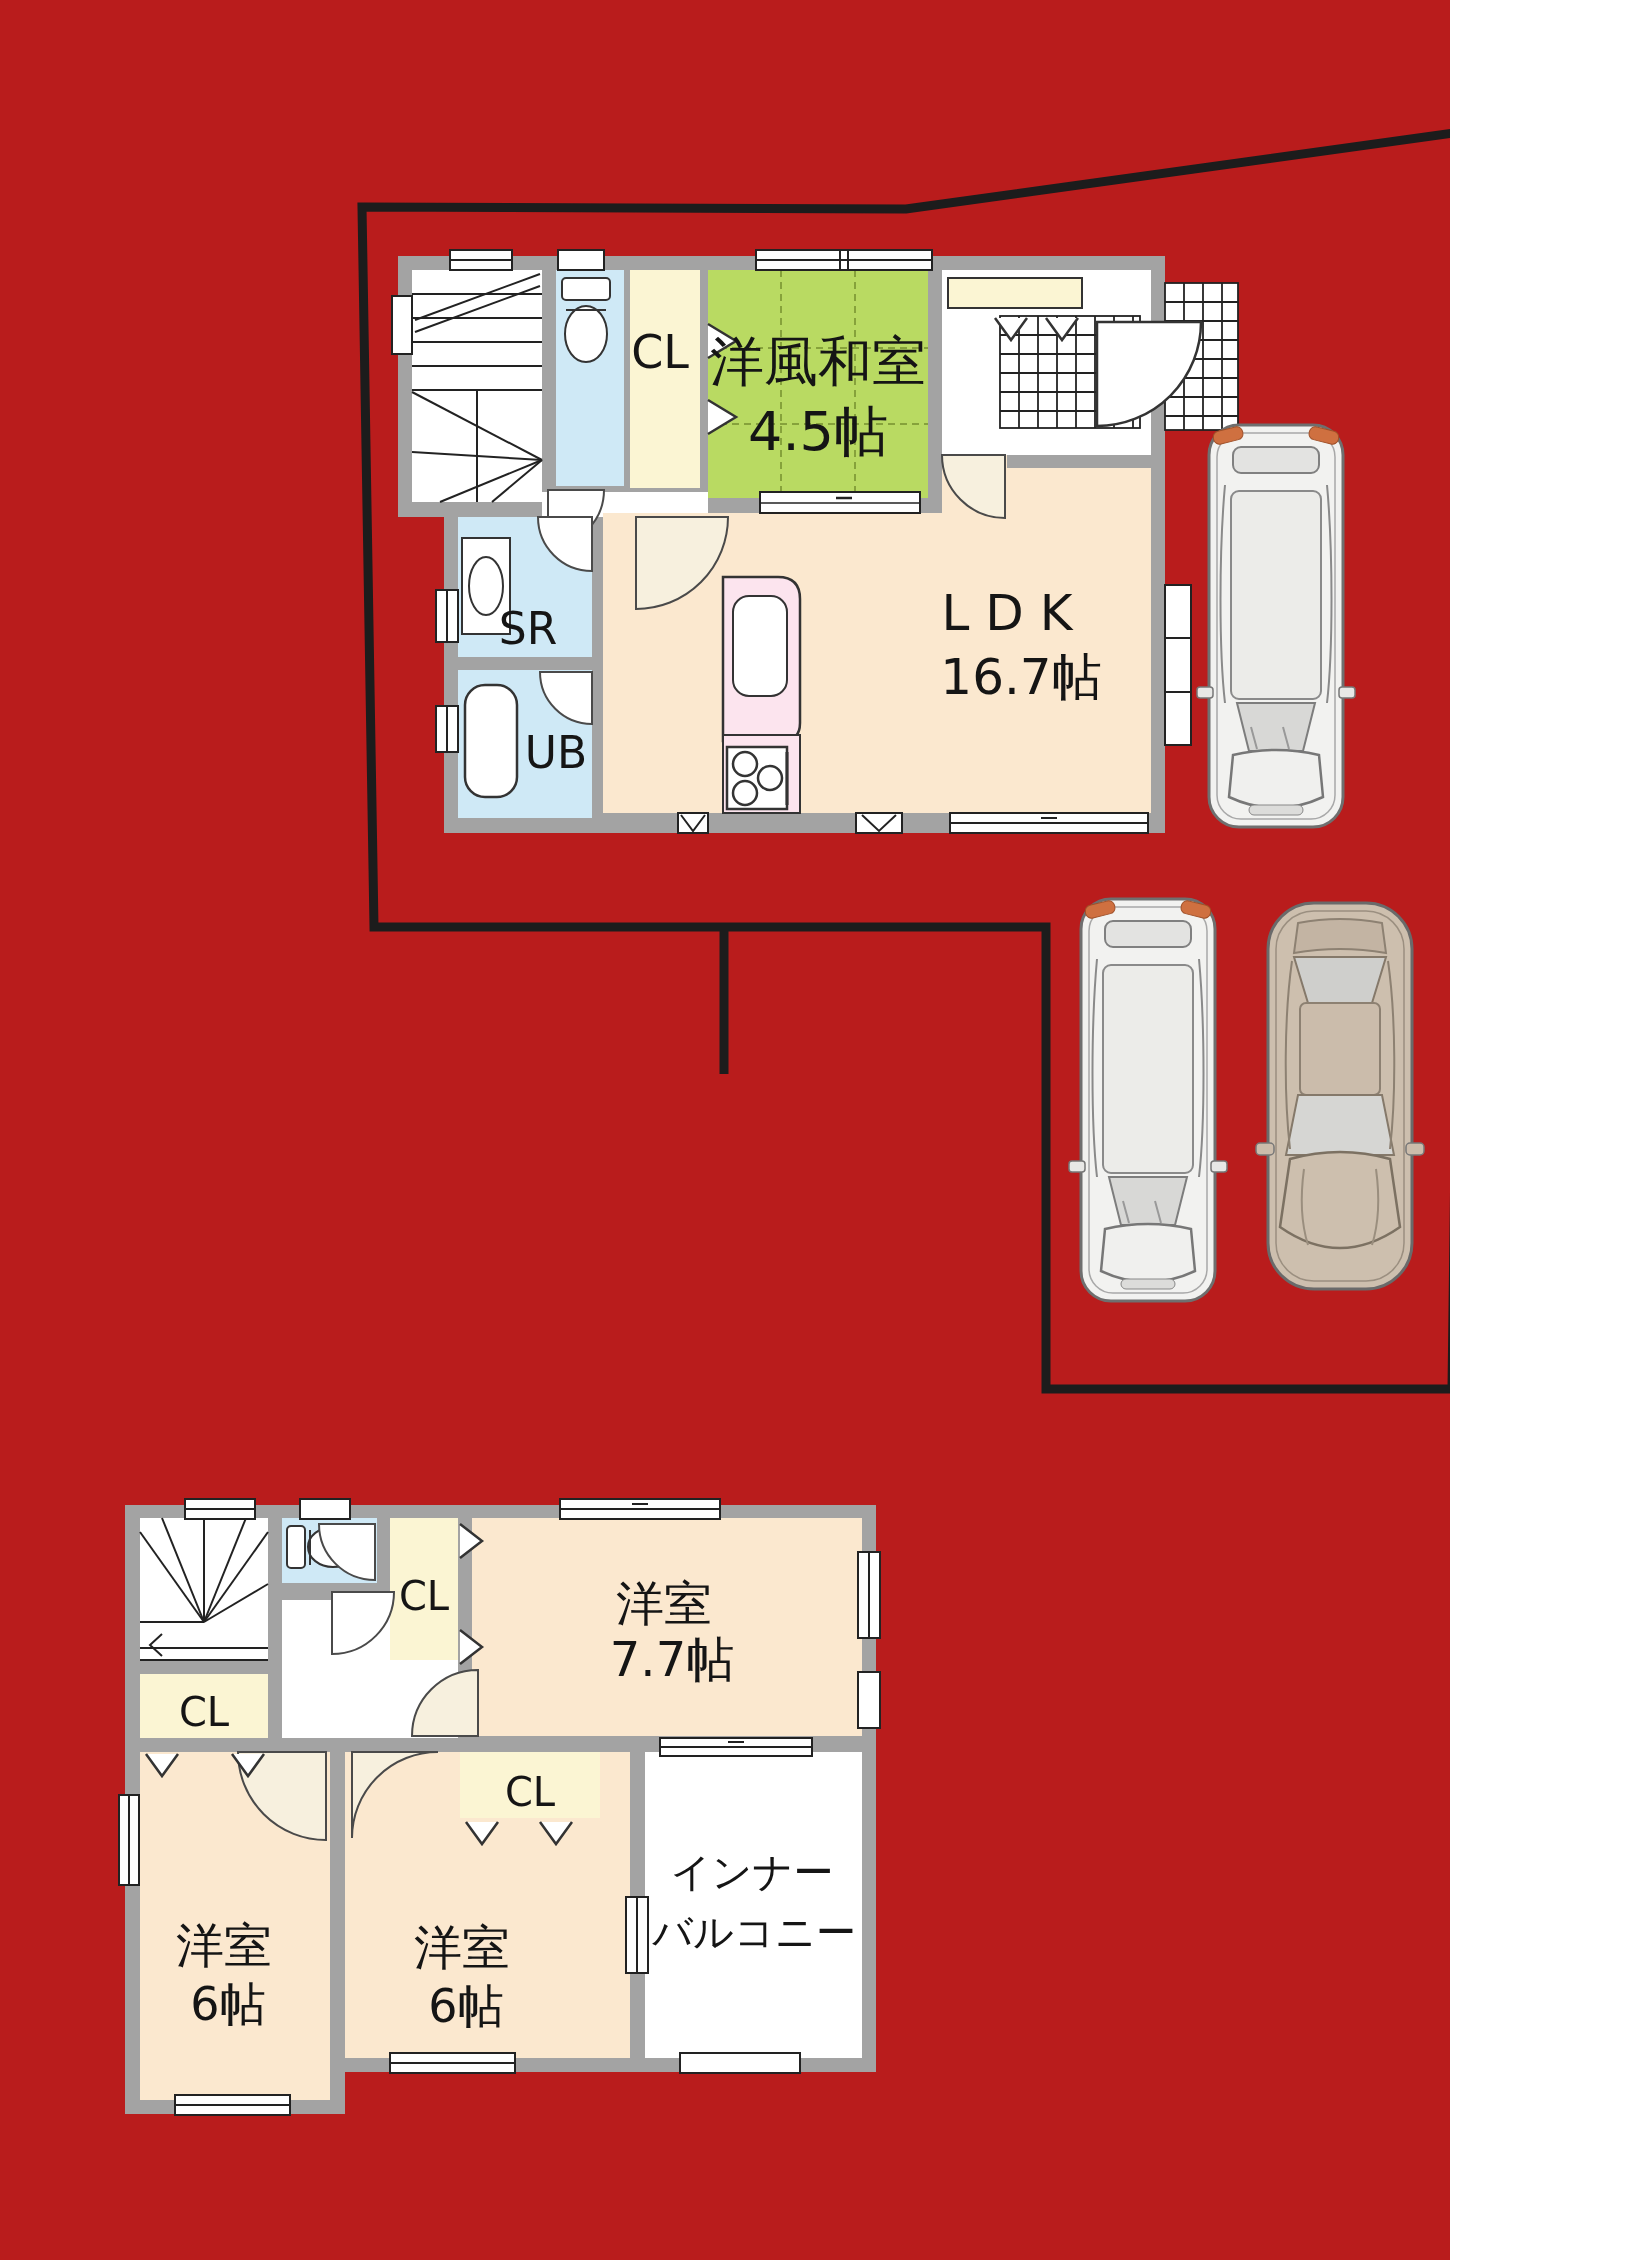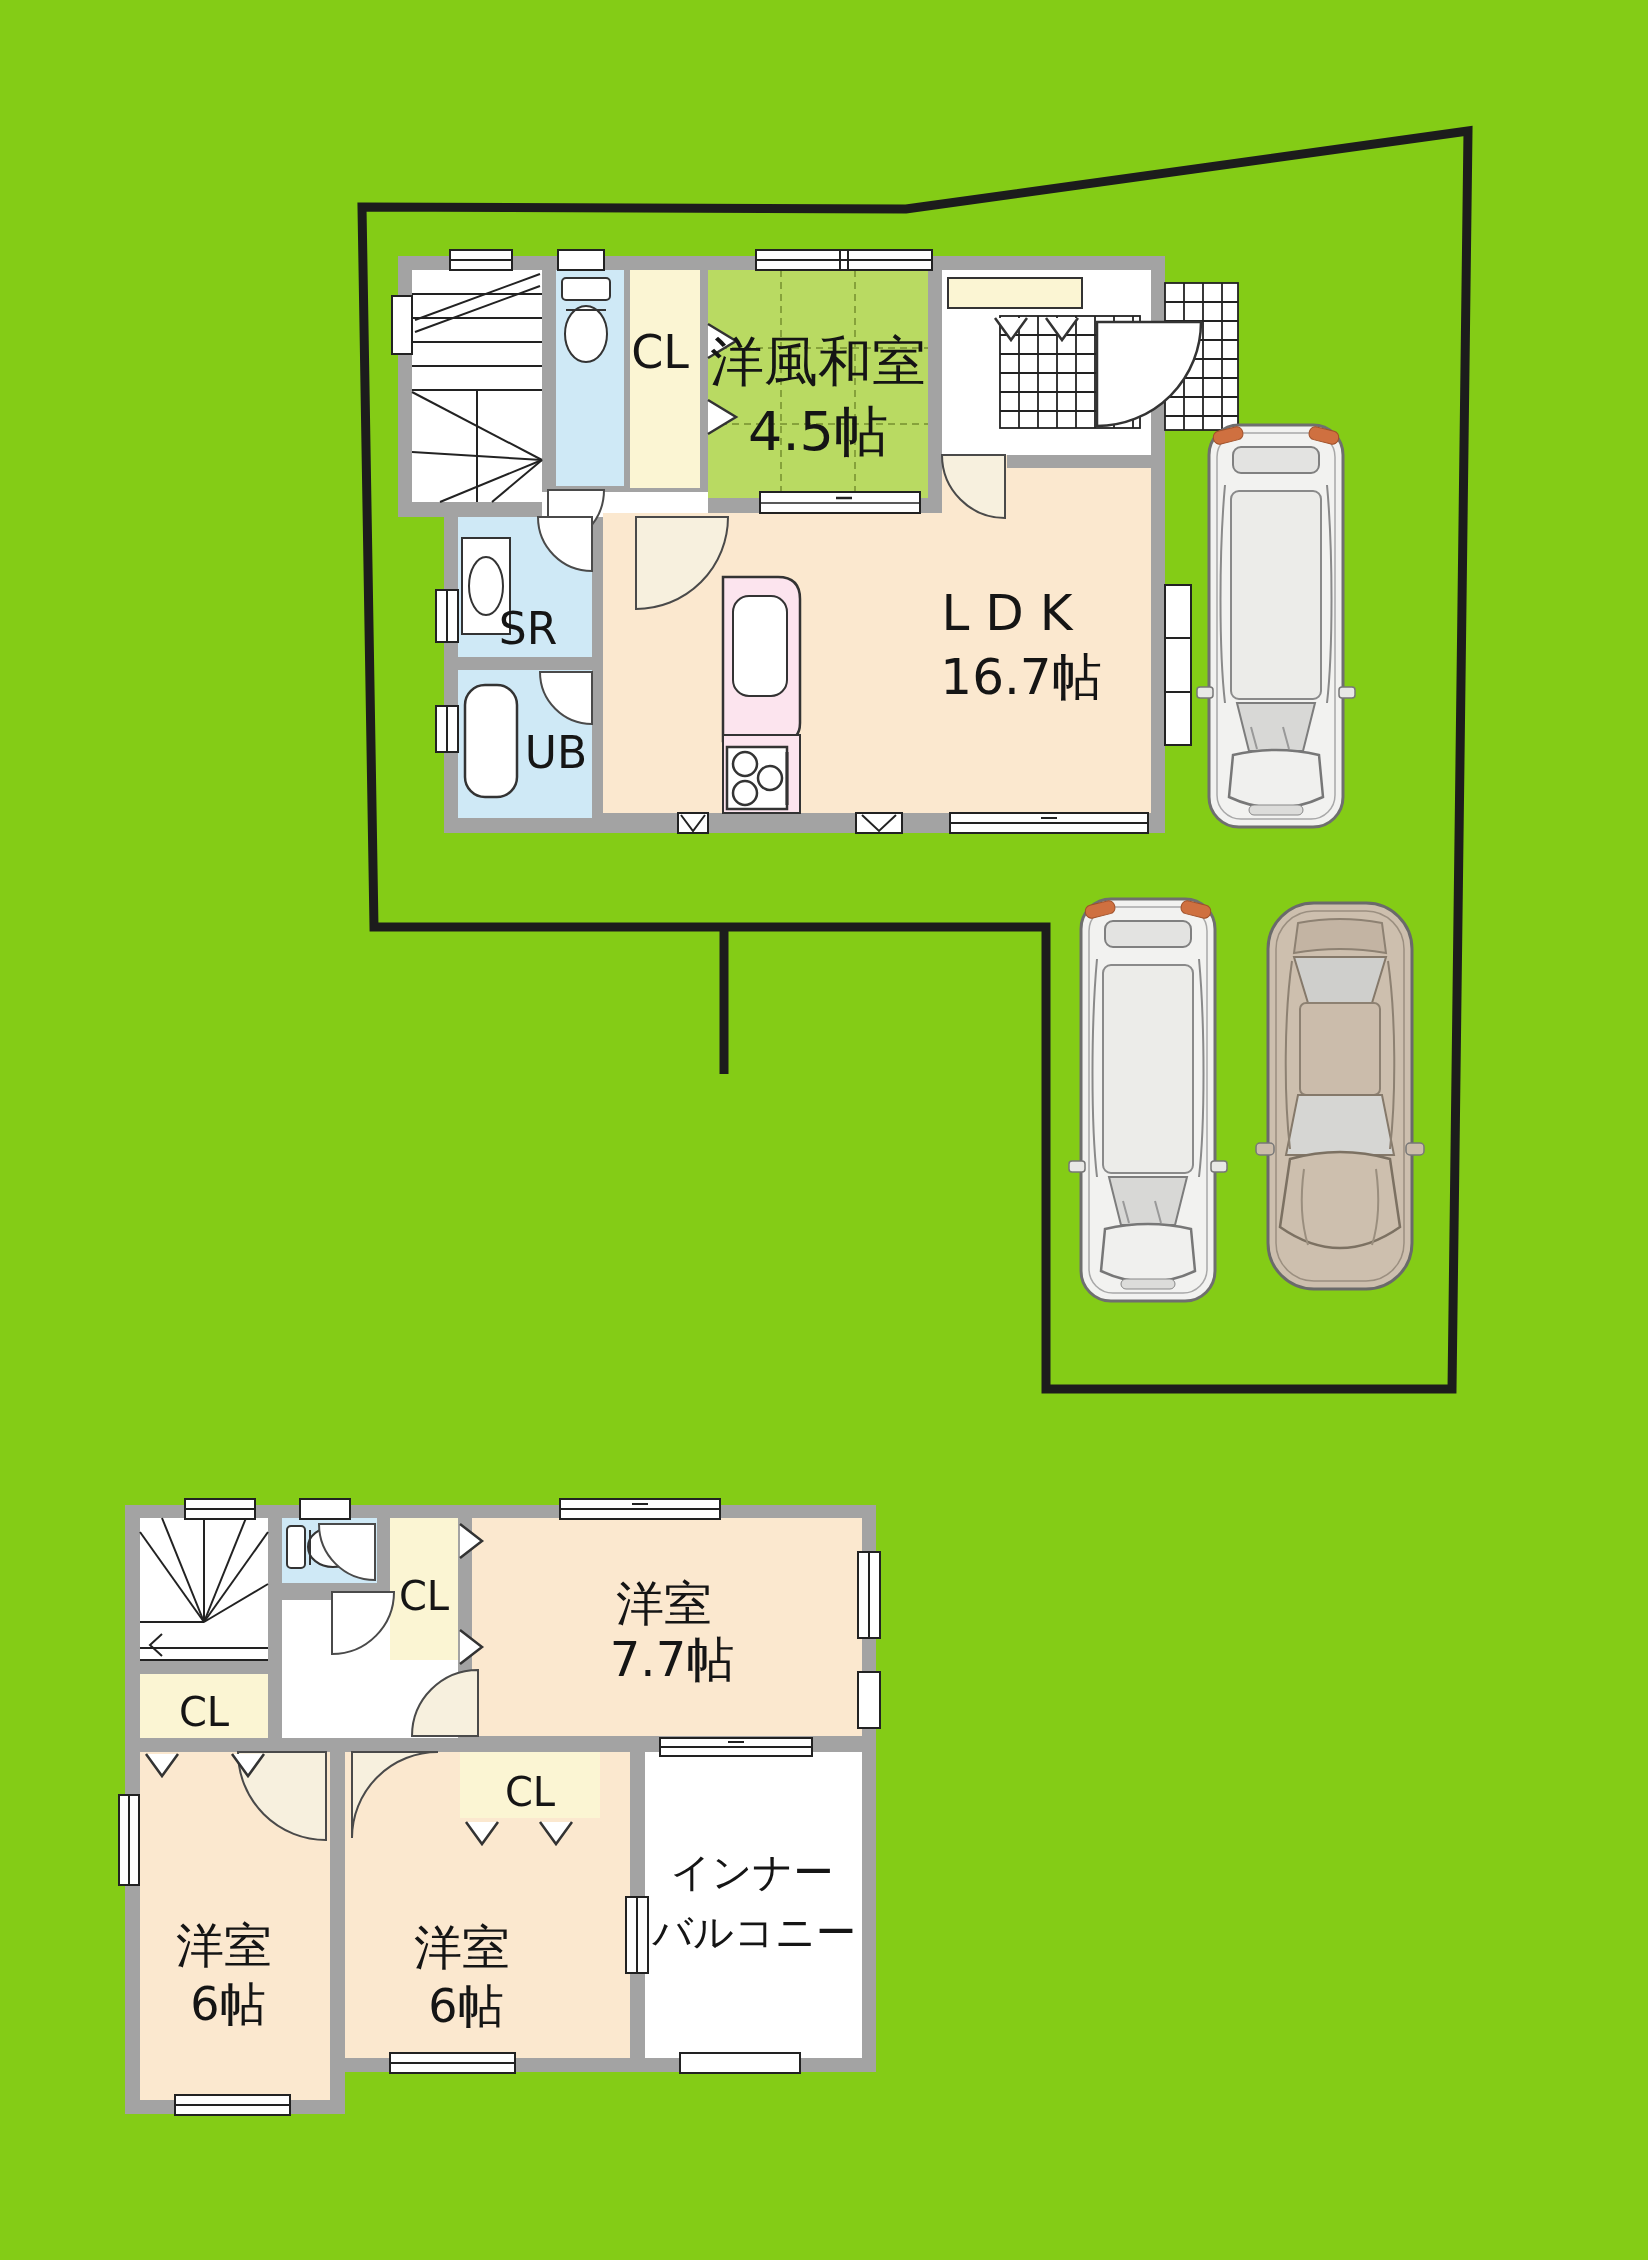--- a/index.html
+++ b/index.html
@@ -1,16 +1,16 @@
 <!DOCTYPE html>
 <html><head>
 <meta charset="utf-8">
 <style>
   html,body{margin:0;padding:0;background:#ffffff;}
-  .page{position:relative;width:1648px;height:2260px;background:#84cc16;overflow:hidden;}
+  .page{position:relative;width:1450px;height:2260px;background:#b91c1c;overflow:hidden;}
   svg{position:absolute;left:0;top:0;}
   text{font-family:"DejaVu Sans","Liberation Sans",sans-serif;fill:#151515;}
   .room-label{font-weight:500;}
 </style>
 </head>
 <body>
 
 <div class="page">
 <svg width="1648" height="2260" viewBox="0 0 1648 2260">
 

